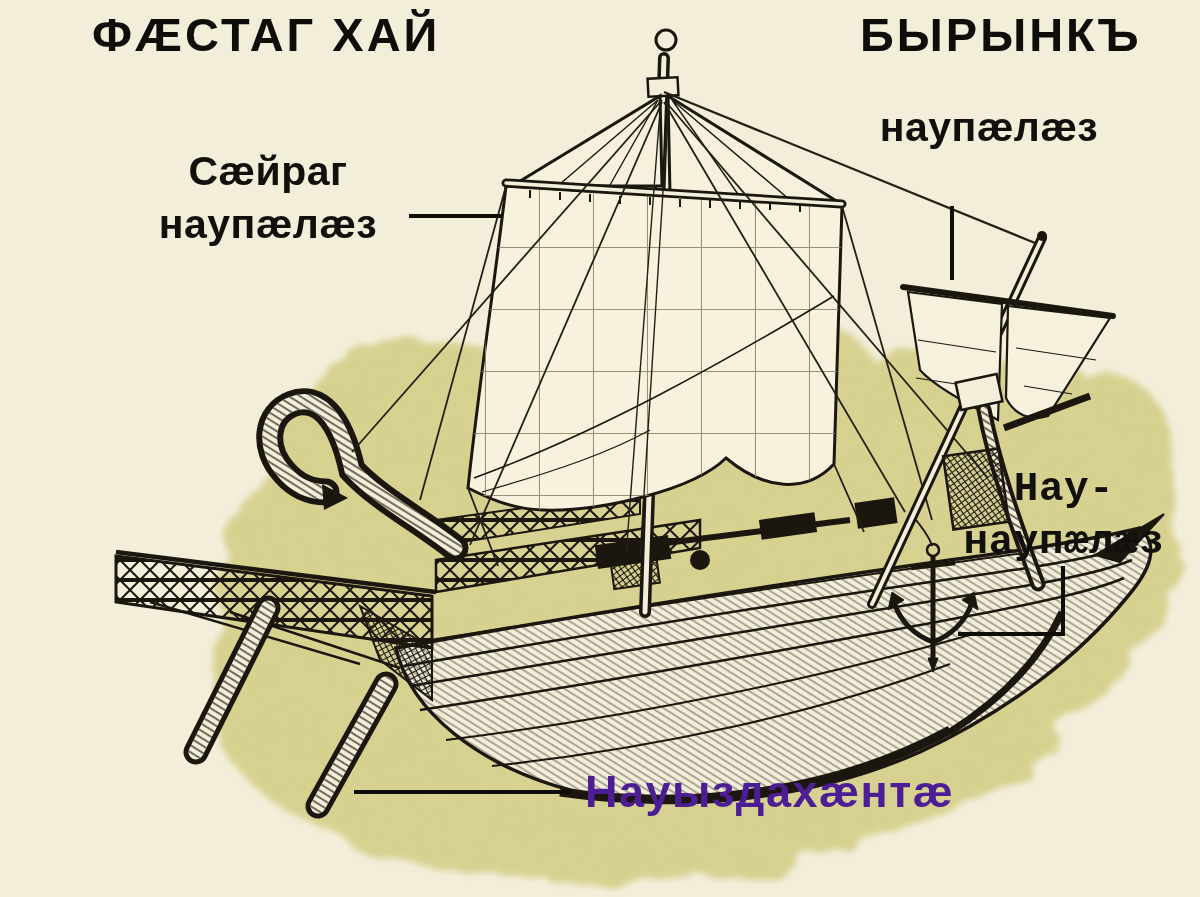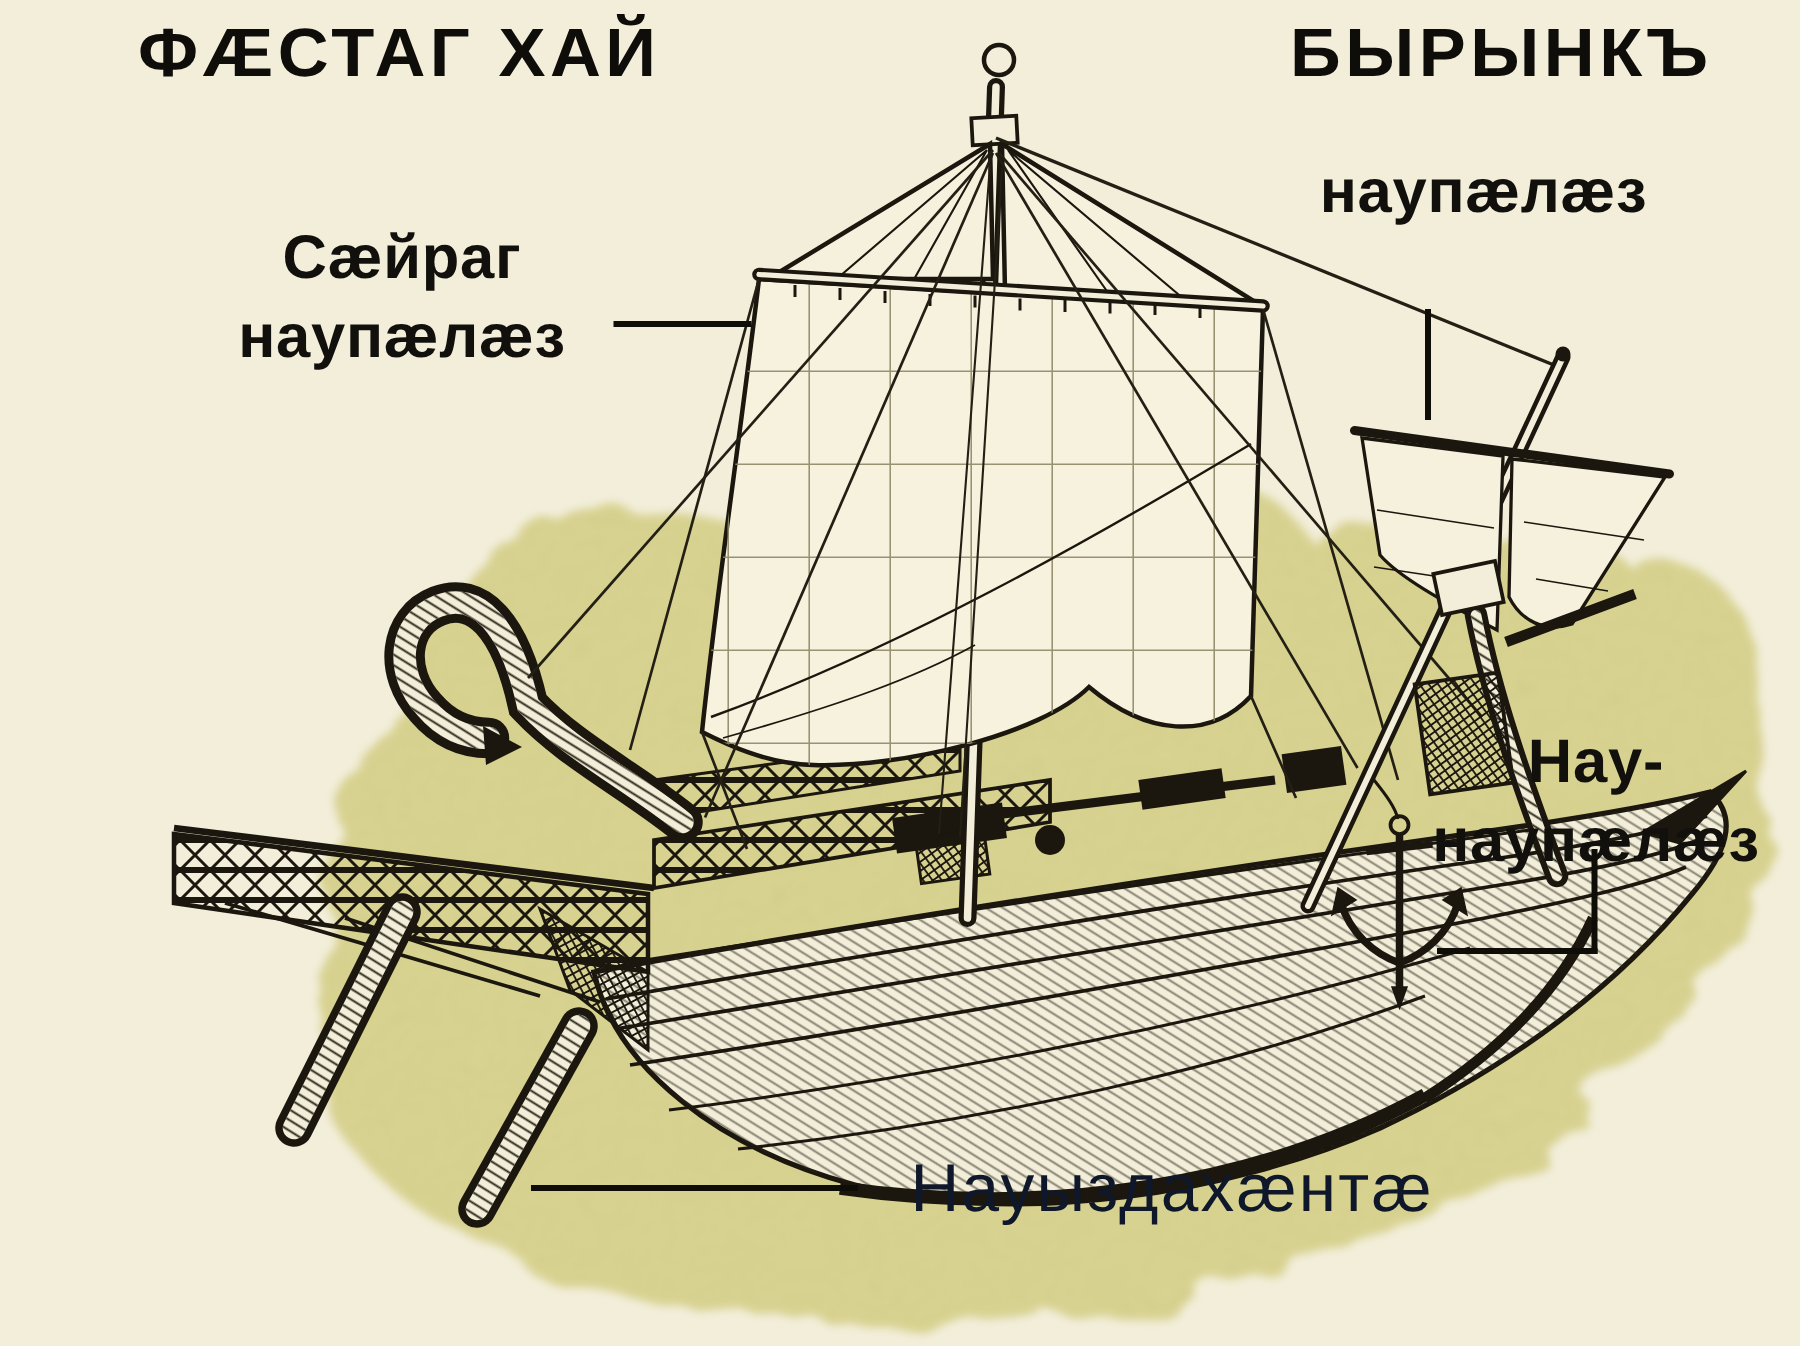--- a/index.html
+++ b/index.html
@@ -7,23 +7,23 @@
          font-family:"Liberation Sans",sans-serif;border-radius:20px;}
   .art{position:absolute;left:0;top:0;width:1200px;height:897px;}
   .title{position:absolute;font-weight:700;font-size:47px;line-height:50px;color:#0e0d0a;
          letter-spacing:3px;white-space:nowrap;transform:scaleY(.97);}
   .title-left{left:92px;top:10px;}
   .title-right{left:860px;top:10px;}
   .lbl{position:absolute;font-weight:700;color:#12100c;text-align:center;
        font-size:41px;line-height:53px;letter-spacing:.5px;white-space:nowrap;}
   .lbl-main-sail{left:108px;top:120px;width:320px;margin-top:25px;}
   .lbl-small-sail{left:836px;top:101px;width:306px;}
-  .lbl-anchors{left:938px;top:481px;width:252px;}
-  .lbl-oars{position:absolute;left:607px;top:766px;font-weight:400;font-size:45px;
-            letter-spacing:1.5px;color:#0f172a;white-space:nowrap;}
+  .lbl-anchors{left:938px;top:463px;width:252px;font-family:Liberation Mono, monospace;}
+  .lbl-oars{position:absolute;left:585px;top:766px;font-weight:700;font-size:45px;
+            letter-spacing:1.5px;color:#4c1d95;white-space:nowrap;}
   .line{position:absolute;background:#0f0d08;}
   .ld-main{left:409px;top:214px;width:92px;height:4px;}
   .ld-small{left:950px;top:206px;width:4px;height:74px;}
   .ld-anch-v{left:1061px;top:566px;width:4px;height:70px;}
   .ld-anch-h{left:958px;top:632px;width:107px;height:4px;}
   .ld-oars{left:354px;top:790px;width:218px;height:4px;}
 </style>
 </head>
 <body>
 

